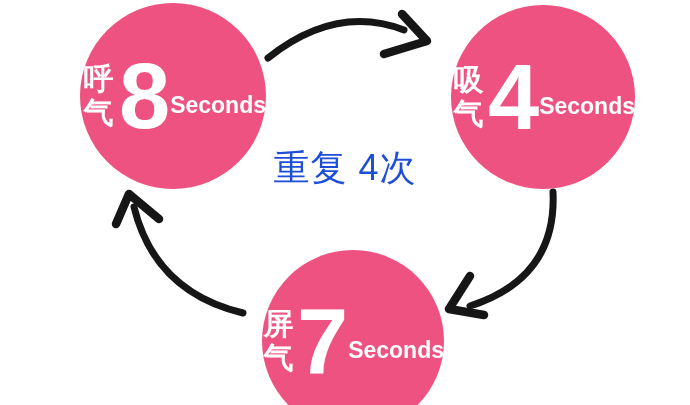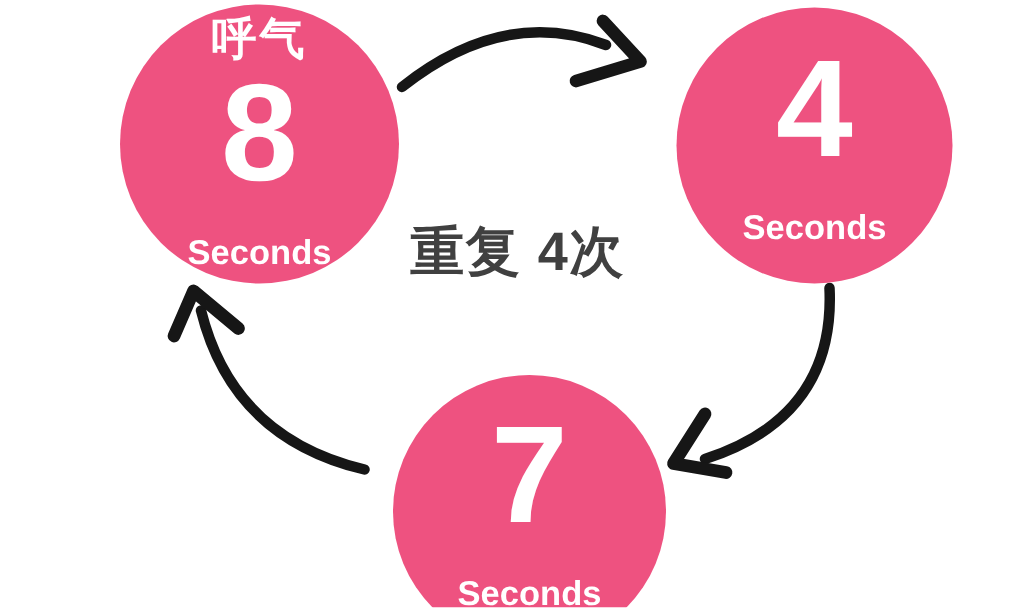--- a/index.html
+++ b/index.html
@@ -14,21 +14,20 @@
     overflow: hidden;
     background: var(--bg-color, #ffffff);
     font-family: "Liberation Sans", "DejaVu Sans", sans-serif;
   }
   .circle {
     position: absolute;
     border-radius: 50%;
     background: var(--circle-color, #ee5280);
     color: var(--on-circle-color, #ffffff);
     display: flex;
-    flex-direction: column;
     align-items: center;
     justify-content: center;
     text-align: center;
   }
   .circle .c-label {
     font-size: 30px;
     font-weight: 800;
     letter-spacing: 2px;
     line-height: 1.15;
   }
@@ -47,22 +46,22 @@
   #circle-inhale { left: 451px; top: 5px;   width: 184px; height: 184px; }
   #circle-hold   { left: 262px; top: 250px; width: 182px; height: 182px; }
 
   #center-text {
     position: absolute;
     left: 0;
     top: 144px;
     width: 100%;
     text-align: center;
     font-size: 36px;
-    font-weight: 700;
-    color: #404040;
+    font-weight: 400;
+    color: #1d4ed8;
     letter-spacing: 1px;
   }
   svg.arrows {
     position: absolute;
     left: 0;
     top: 0;
     pointer-events: none;
   }
   svg.arrows path {
     fill: none;
@@ -93,24 +92,26 @@
     </g>
   </svg>
 
   <div class="circle" id="circle-exhale">
     <span class="c-label">呼气</span>
     <span class="c-number">8</span>
     <span class="c-unit">Seconds</span>
   </div>
 
   <div class="circle" id="circle-inhale">
+    <span class="c-label">吸气</span>
     <span class="c-number">4</span>
     <span class="c-unit">Seconds</span>
   </div>
 
   <div class="circle" id="circle-hold">
+    <span class="c-label">屏气</span>
     <span class="c-number">7</span>
     <span class="c-unit">Seconds</span>
   </div>
 
   <div id="center-text">重复 4次</div>
 
 </div>
 
 </body></html>

